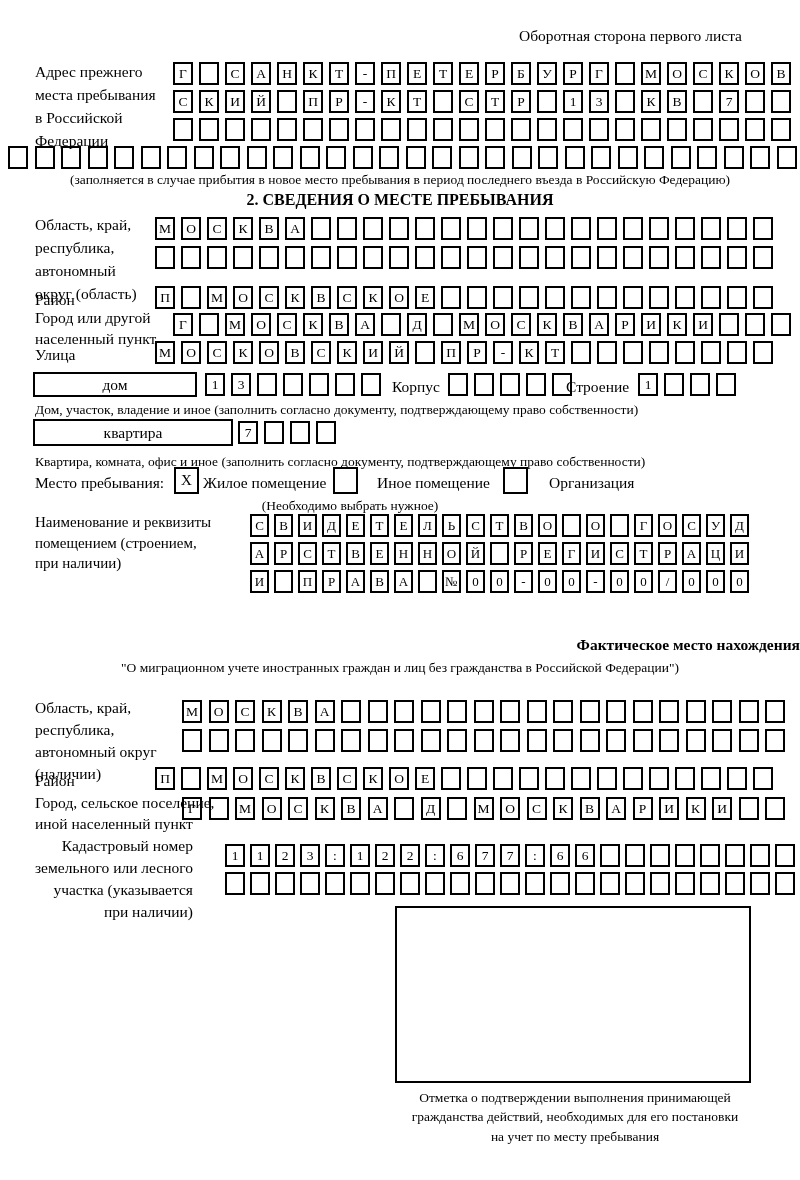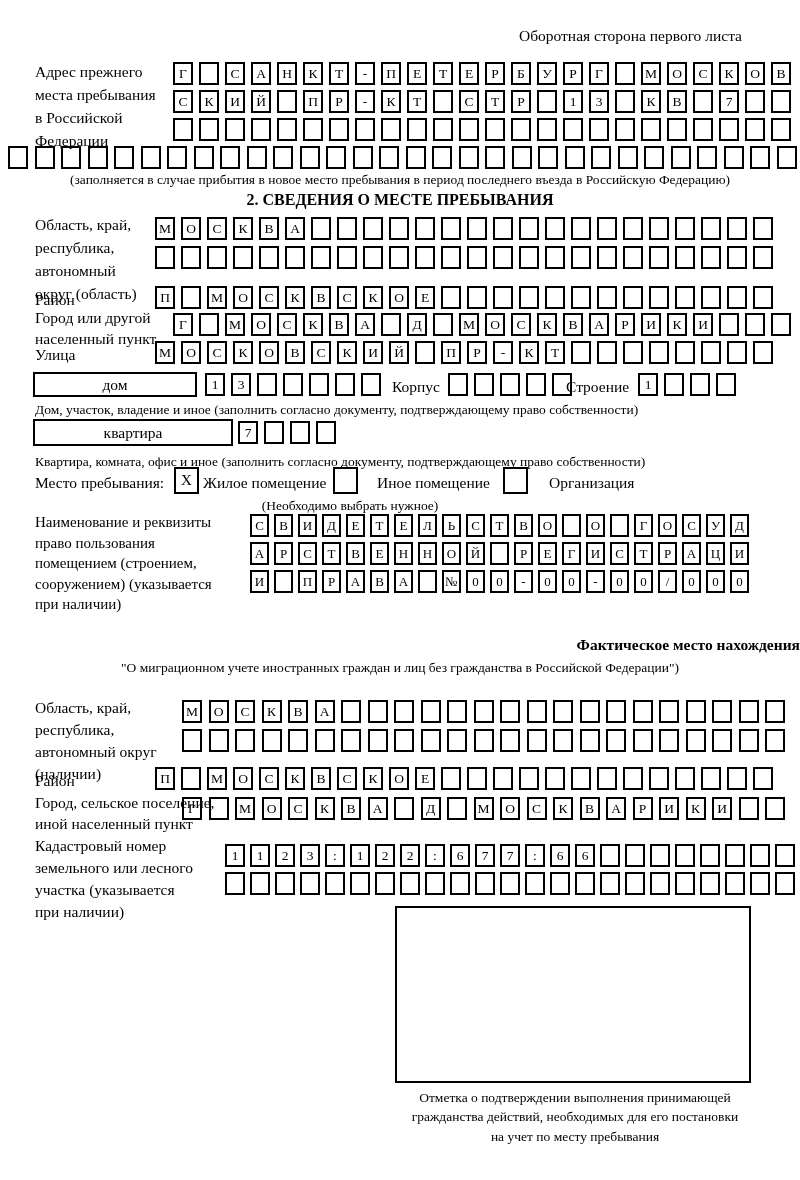--- a/index.html
+++ b/index.html
@@ -346,23 +346,21 @@
 <div class="abs checkbox" style="left:174px;top:467px;">X</div>
 <div class="abs lbl" style="left:203px;top:471px;">Жилое помещение</div>
 <div class="abs checkbox" style="left:333px;top:467px;"></div>
 <div class="abs lbl" style="left:377px;top:471px;">Иное помещение</div>
 <div class="abs checkbox" style="left:503px;top:467px;"></div>
 <div class="abs lbl" style="left:549px;top:471px;">Организация</div>
 <div class="abs caption center" style="left:0;top:496px;width:700px;">(Необходимо выбрать нужное)</div>
 
 <div class="abs lbl-tight" style="left:35px;top:512px;">
     <div>Наименование и реквизиты</div>
-    <div>право пользования</div>
     <div>помещением (строением,</div>
-    <div>сооружением) (указывается</div>
     <div>при наличии)</div>
   </div>
 <div class="abs cellrow small" style="left:250px;top:514px;">
     <div class="cell">С</div>
     <div class="cell">В</div>
     <div class="cell">И</div>
     <div class="cell">Д</div>
     <div class="cell">Е</div>
     <div class="cell">Т</div>
     <div class="cell">Е</div>
@@ -541,21 +539,21 @@
     <div class="cell">В</div>
     <div class="cell">А</div>
     <div class="cell">Р</div>
     <div class="cell">И</div>
     <div class="cell">К</div>
     <div class="cell">И</div>
     <div class="cell"></div>
     <div class="cell"></div>
   </div>
 
-<div class="abs lbl" style="left:35px;top:835px;line-height:22px;">
+<div class="abs lbl" style="left:35px;top:835px;line-height:22px;text-align:right;">
     <div>Кадастровый номер</div>
     <div>земельного или лесного</div>
     <div>участка (указывается</div>
     <div>при наличии)</div>
   </div>
 <div class="abs cellrow" style="left:225px;top:844px;gap:5px;">
     <div class="cell">1</div>
     <div class="cell">1</div>
     <div class="cell">2</div>
     <div class="cell">3</div>

